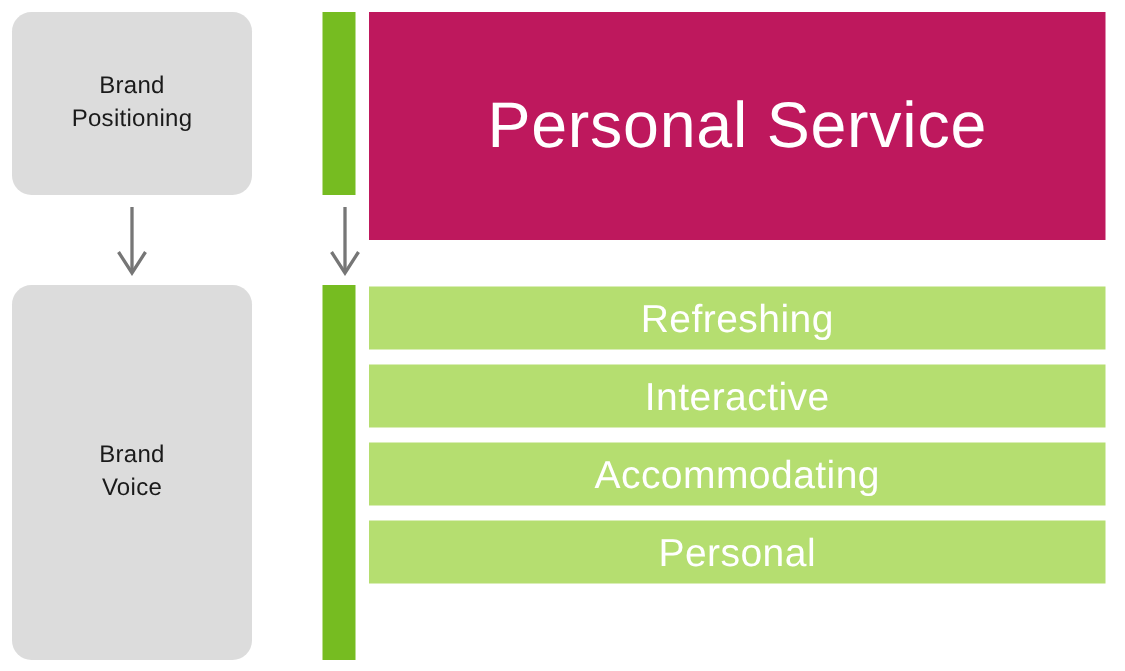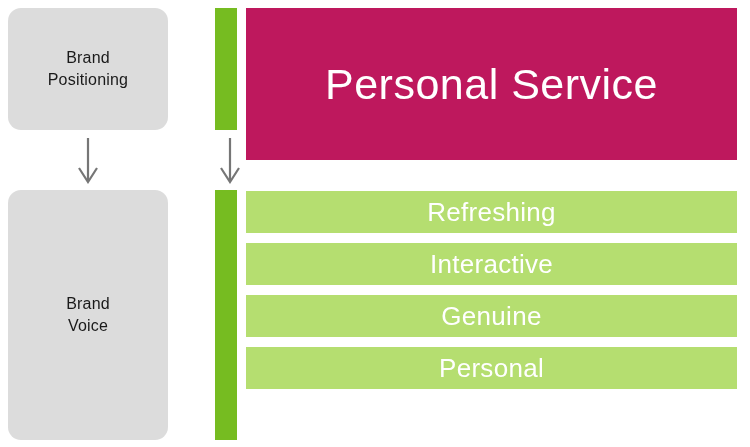--- a/index.html
+++ b/index.html
@@ -171,20 +171,20 @@
   </div>
 
   <div id="voice-list">
     <div class="voice-bar">
       <span class="voice-text">Refreshing</span>
     </div>
     <div class="voice-bar">
       <span class="voice-text">Interactive</span>
     </div>
     <div class="voice-bar">
-      <span class="voice-text">Genuine</span>
+      <span class="voice-text">Accommodating</span>
     </div>
     <div class="voice-bar">
       <span class="voice-text">Personal</span>
     </div>
   </div>
 
 </div>
 
 </body></html>

